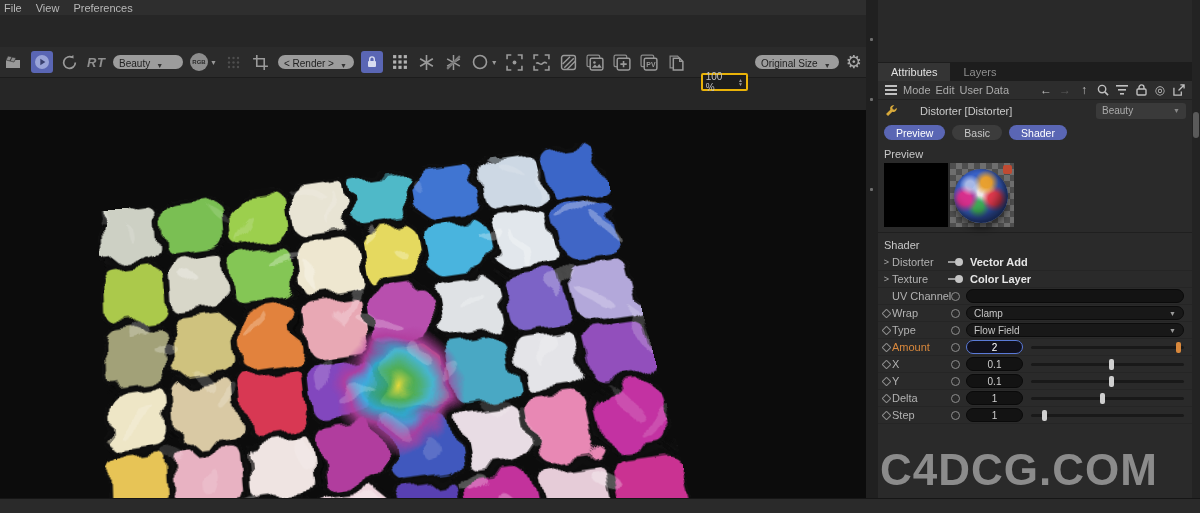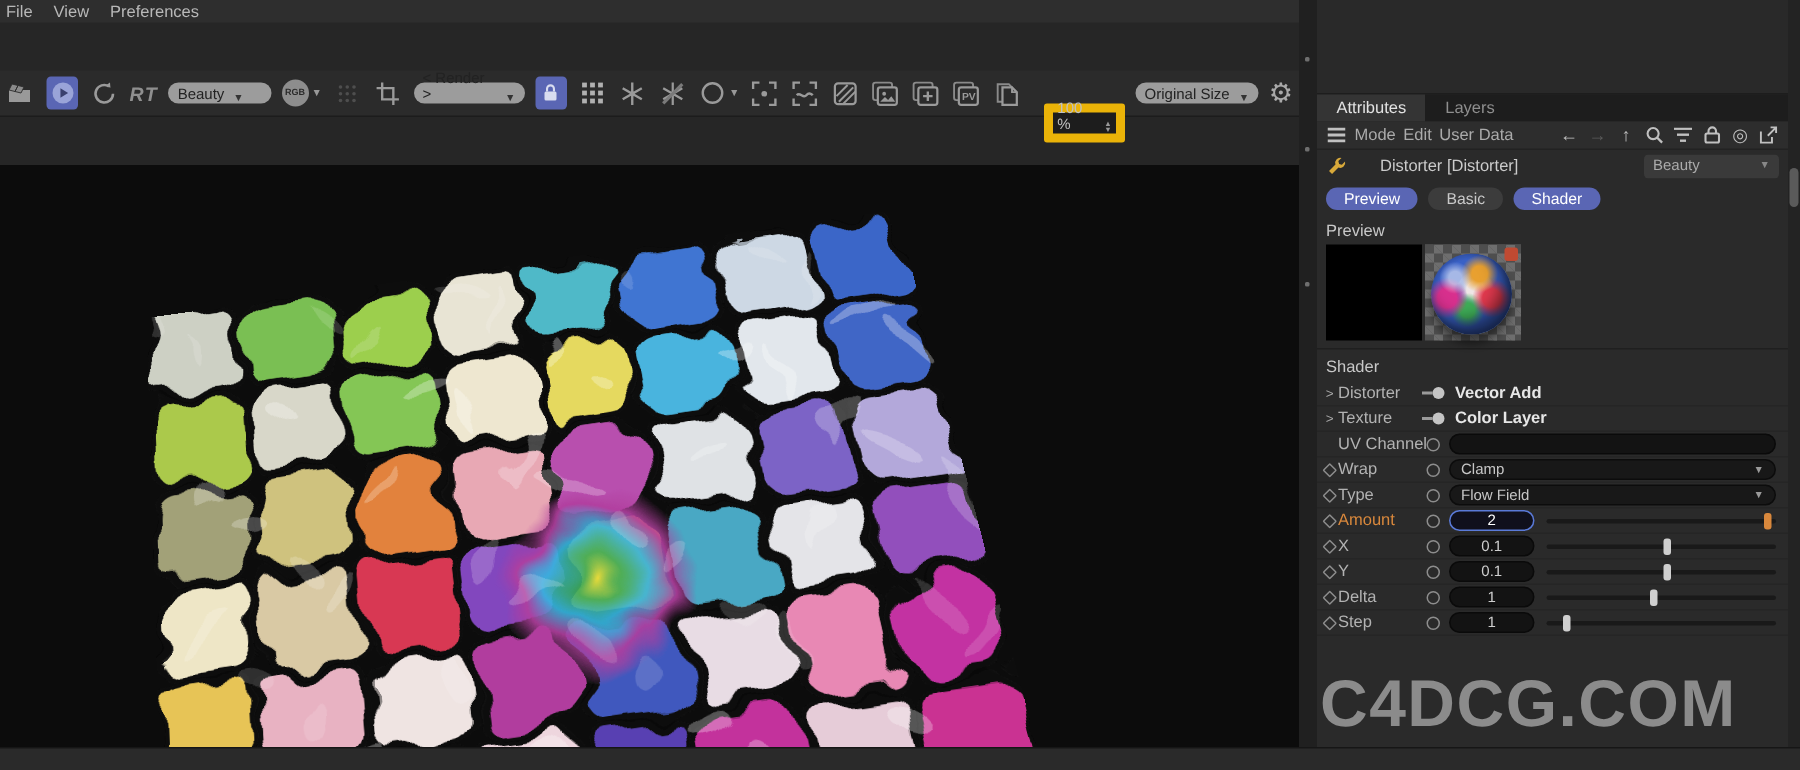--- a/index.html
+++ b/index.html
@@ -16,22 +16,22 @@
   .tbtn{display:flex;align-items:center;justify-content:center;height:22px;min-width:20px;}
   .tbtn.blue{background:#5a66b4;border-radius:3px;width:22px;}
   .drop{background:#9c9c9c;color:#222;font-size:10px;border-radius:7px;height:14px;
         display:flex;align-items:flex-end;padding:0 6px;gap:6px;}
   .drop .car{font-size:7px;color:#333;}
   .rt{color:#8f8f8f;font-weight:bold;font-style:italic;font-size:13px;letter-spacing:1px;}
   .rgbwrap{display:flex;align-items:center;gap:2px;}
   .rgb{width:18px;height:18px;border-radius:50%;background:#8d8d8d;color:#2a2a2a;
        font-size:6px;font-weight:bold;display:flex;align-items:center;justify-content:center;}
   .mini-car{font-size:7px;color:#999;}
-  .numfield{background:#1d1d1d;border:6px solid #eab308;border-radius:2px;height:14px;
-            display:flex;align-items:flex-end;font-size:10px;color:#c0c0c0;padding:0 3px;gap:4px;margin-top:40px;}
+  .numfield{background:#1d1d1d;border:2px solid #eab308;border-radius:2px;height:14px;
+            display:flex;align-items:center;font-size:10px;color:#c0c0c0;padding:0 3px;gap:4px;margin-top:40px;}
   .stepper{display:flex;flex-direction:column;font-size:5px;color:#999;line-height:4px;}
   .gear{color:#a9a9a9;font-size:18px;}
   svg.ic{display:block;}
   
   #viewport{position:relative;flex:1;background:#0c0c0c;overflow:hidden;}
   #plane{position:absolute;left:95px;top:66px;width:505px;height:472px;
          transform-origin:50% 0;
          transform:rotate(-8.2deg) perspective(850px) rotateX(21deg);}
   #plane svg{width:100%;height:100%;}
   

